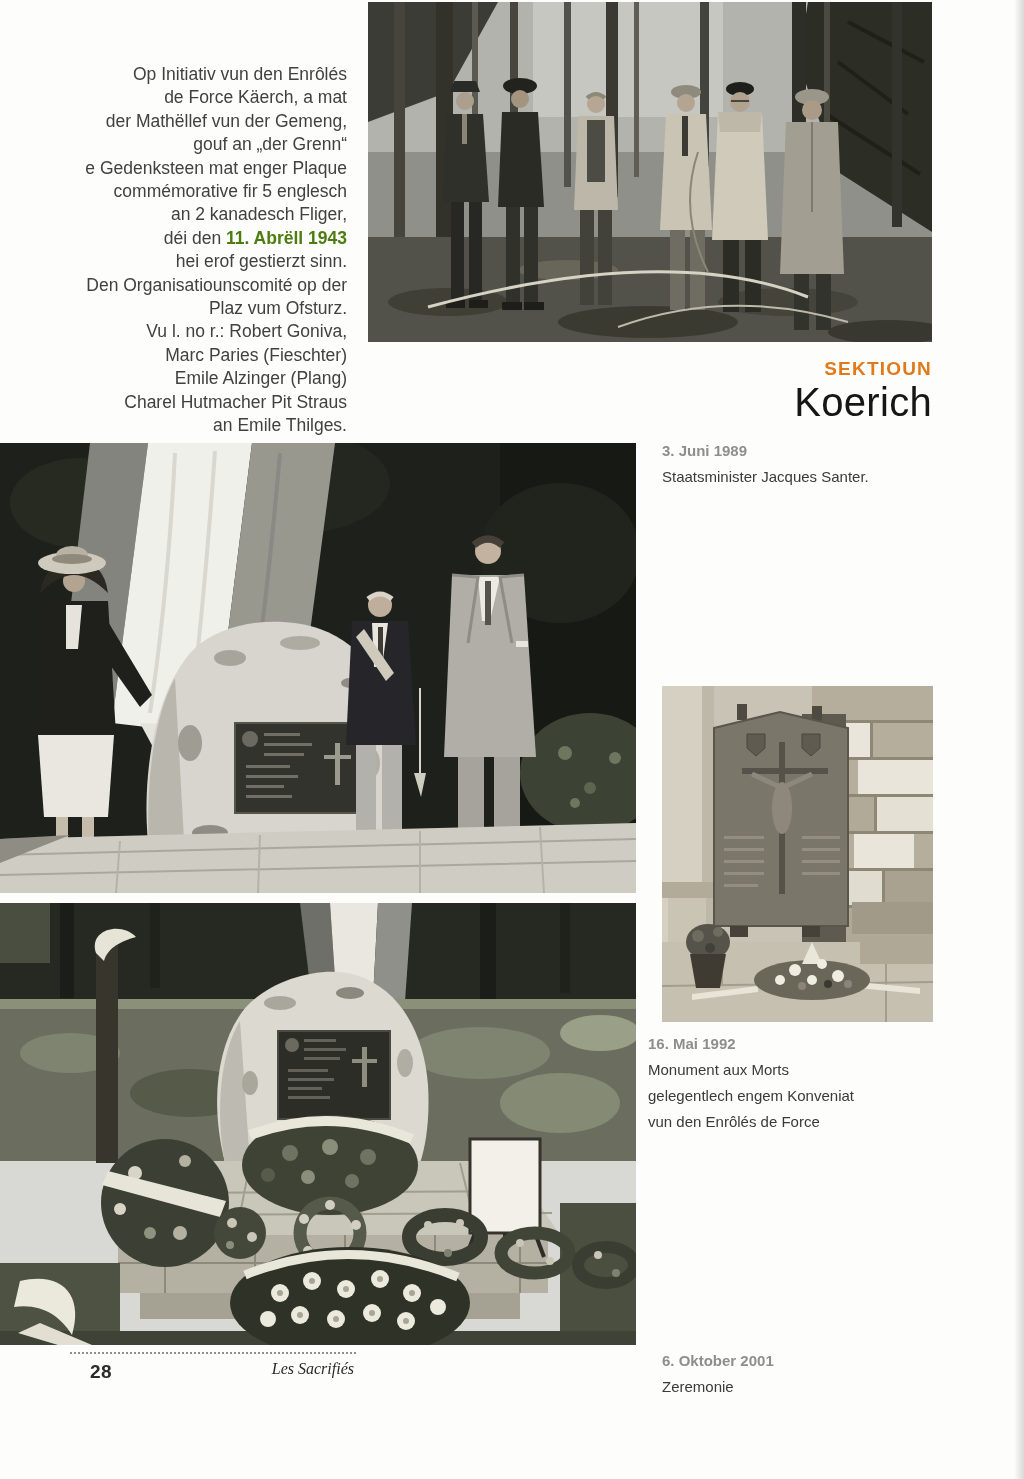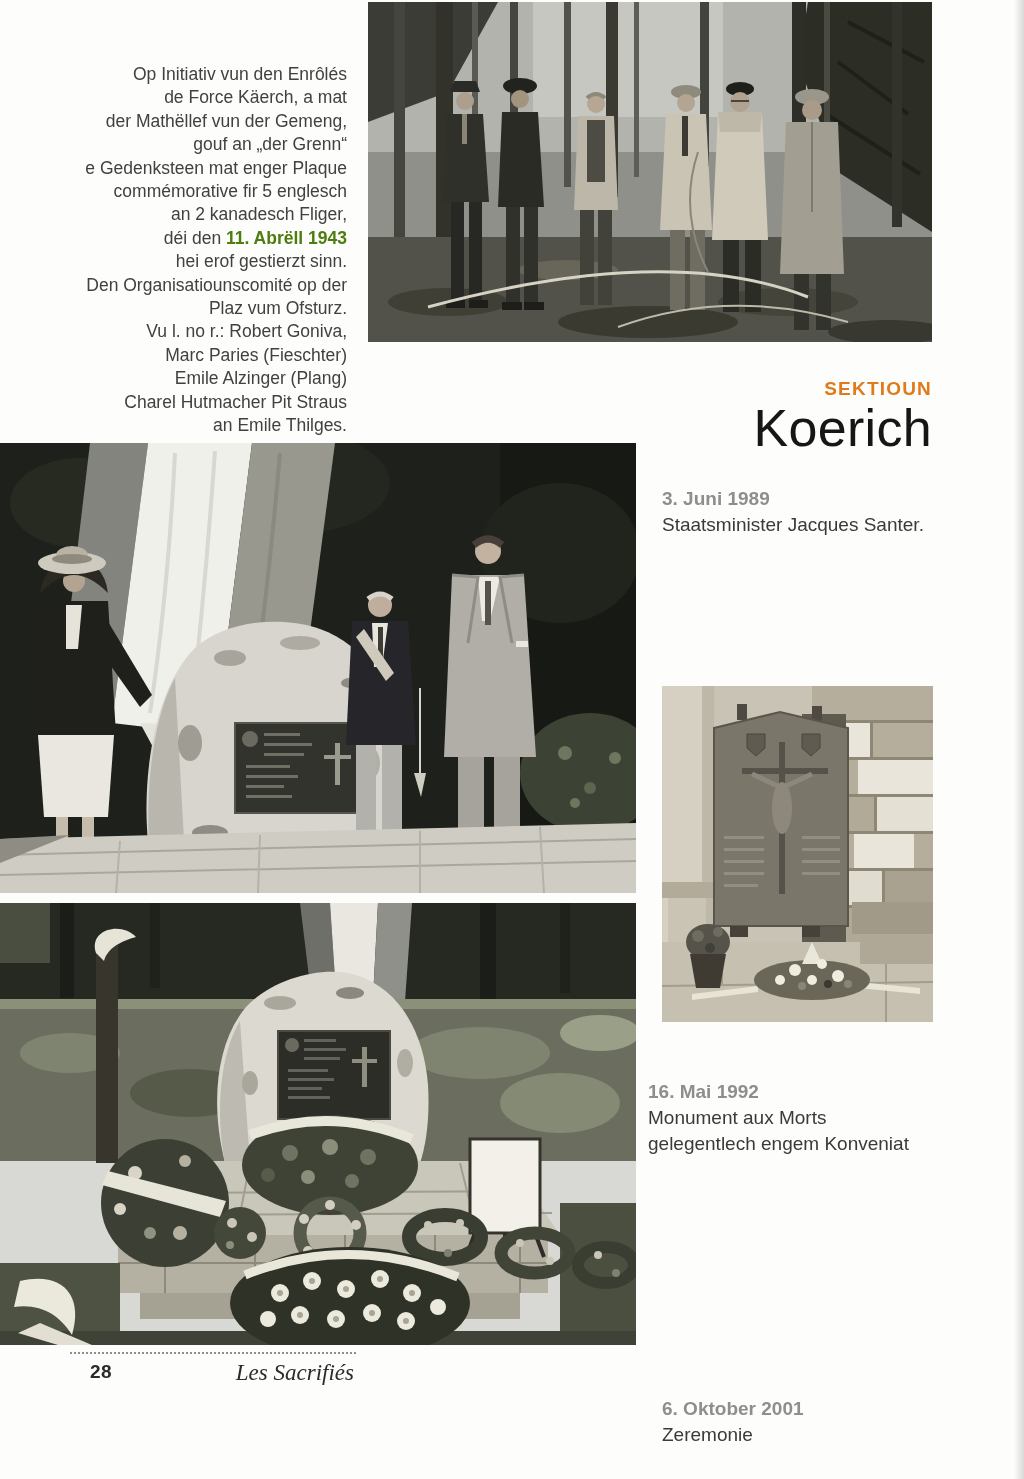--- a/index.html
+++ b/index.html
@@ -20,47 +20,47 @@
   }
   .intro .hl { color:#4d7c0f; font-weight:bold; }
   
   .photo { position:absolute; }
   .photo svg { display:block; width:100%; height:100%; }
   #photo-forest    { left:368px; top:2px;    width:564px; height:340px; }
   #photo-unveiling { left:0;     top:443px;  width:636px; height:450px; }
   #photo-plaque    { left:662px; top:686px;  width:271px; height:336px; }
   #photo-wreaths   { left:0;     top:903px;  width:636px; height:442px; }
   
-  .section-head { position:absolute; top:358px; right:92px; text-align:right;margin-top:20px; }
+  .section-head { position:absolute; top:358px; right:92px; text-align:right; }
   .kicker {
     font-size:19px; font-weight:bold; letter-spacing:1.2px; color:#e07a1a;
   }
   .section-title {
-    font-size:52px; color:#161616; line-height:1.02; margin-top:2px;
+    font-size:40px; color:#161616; line-height:1.02; margin-top:2px;
     letter-spacing:.3px;
   }
   
-  .caption { position:absolute; font-size:19px; line-height:26px; color:#3a3a3a;margin-top:48px; }
+  .caption { position:absolute; font-size:15px; line-height:26px; color:#3a3a3a; }
   .caption .cap-date { color:#8e8e8e; font-weight:bold; }
   #caption-1 { left:662px; top:438px;  width:290px; text-align:left; }
   #caption-2 { left:648px; top:1031px; width:285px; text-align:left; }
   #caption-3 { left:662px; top:1348px; width:290px; text-align:left; }
   
   .footer {
     position:absolute; left:70px; top:1352px; width:286px; height:36px;
     border-top:2px dotted #8f8f8f;
   }
   .pageno {
     position:absolute; left:20px; top:7px; font-size:19px; font-weight:bold;
     color:#2b2b2b; letter-spacing:.5px;
   }
   .booktitle {
     position:absolute; right:2px; top:6px;
     font-family:"Liberation Serif", serif; font-style:italic;
-    font-size:23px; color:#2b2b2b;
+    font-size:16px; color:#2b2b2b;
   }
 </style>
 </head>
 <body>
 
 <div class="page">
 
   <div class="intro">
     <div>Op Initiativ vun den Enrôlés</div>
     <div>de Force Käerch, a mat</div>
@@ -340,20 +340,21 @@
         <circle cx="140" cy="300" r="4" fill="#8a8578"></circle>
           <circle cx="186" cy="298" r="4" fill="#8a8578"></circle>
       </g>
     </svg>
   </div>
 
   <div class="caption" id="caption-2">
     <div class="cap-date">16. Mai 1992</div>
     <div>Monument aux Morts</div>
     <div>gelegentlech engem Konveniat</div>
+    <div>vun den Enrôlés de Force</div>
   </div>
 
   <div class="photo" id="photo-wreaths">
     <svg viewBox="0 0 636 442" preserveAspectRatio="none">
       <rect width="636" height="442" fill="#70746242"></rect>
       <rect width="636" height="130" fill="#262922"></rect>
       <rect x="0" width="50" height="60" fill="#4a4e40"></rect>
       <rect x="60" width="14" height="95" fill="#1b1e18"></rect>
       <rect x="150" width="10" height="85" fill="#1f221b"></rect>
       <rect x="480" width="16" height="100" fill="#1b1e18"></rect>

